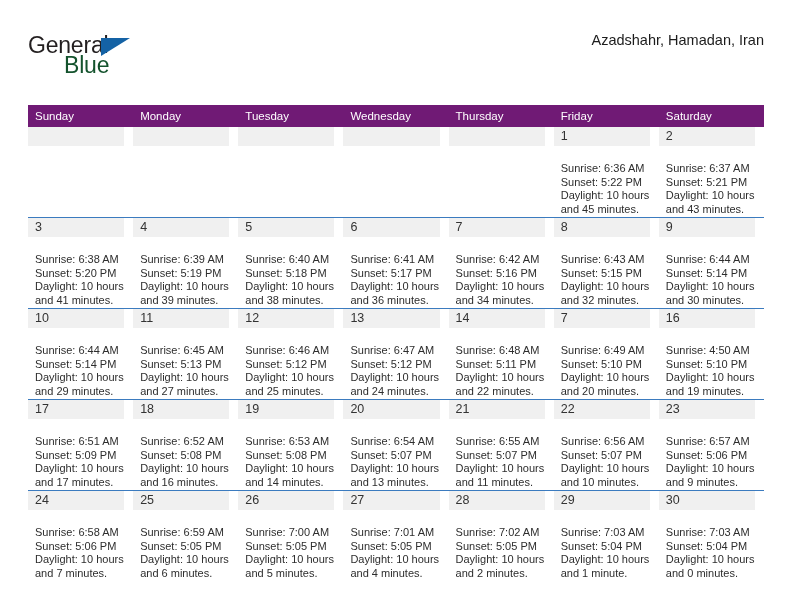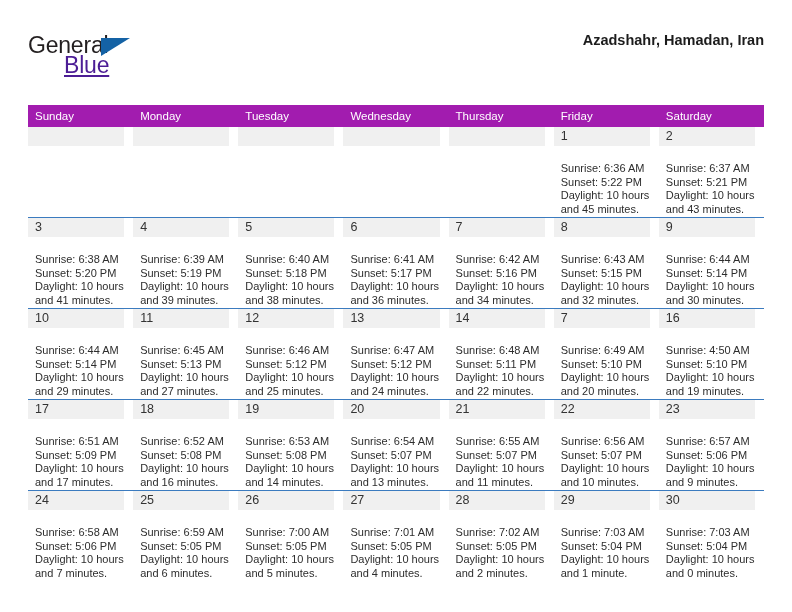--- a/index.html
+++ b/index.html
@@ -46,23 +46,22 @@
     letter-spacing: -0.2px;
     color: #231f20;
     font-family: "Liberation Sans", sans-serif;
   }
   .brand-blue {
     position: absolute;
     left: 36px;
     top: 20px;
     font-size: 23px;
     letter-spacing: -0.2px;
-    color: #4c1d95;
+    color: #14532d;
     font-family: "Liberation Sans", sans-serif;
-    text-decoration: underline;
   }
   .brand-triangle {
     position: absolute;
     left: 73px;
     top: 6px;
     width: 0;
     height: 0;
     border-left: 29px solid #1462a5;
     border-bottom: 18px solid transparent;
   }
@@ -80,34 +79,33 @@
     line-height: 34px;
     letter-spacing: 0px;
     white-space: nowrap;
   }
   .cal-subtitle {
     font-size: 14.5px;
     color: #1c1c1c;
     line-height: 20px;
     margin-top: 6px;
     white-space: nowrap;
-    font-weight: bold;
   }
 
   
   .calendar {
     position: absolute;
     left: 28px;
     top: 105px;
     width: 736px;
     border-collapse: collapse;
     table-layout: fixed;
   }
   .calendar th {
-    background: #a21caf;
+    background: #701a75;
     color: #ffffff;
     font-size: 11.5px;
     font-weight: normal;
     text-align: left;
     padding: 5px 0 5px 7px;
     height: 12px;
     border: none;
   }
   .calendar td {
     vertical-align: top;

